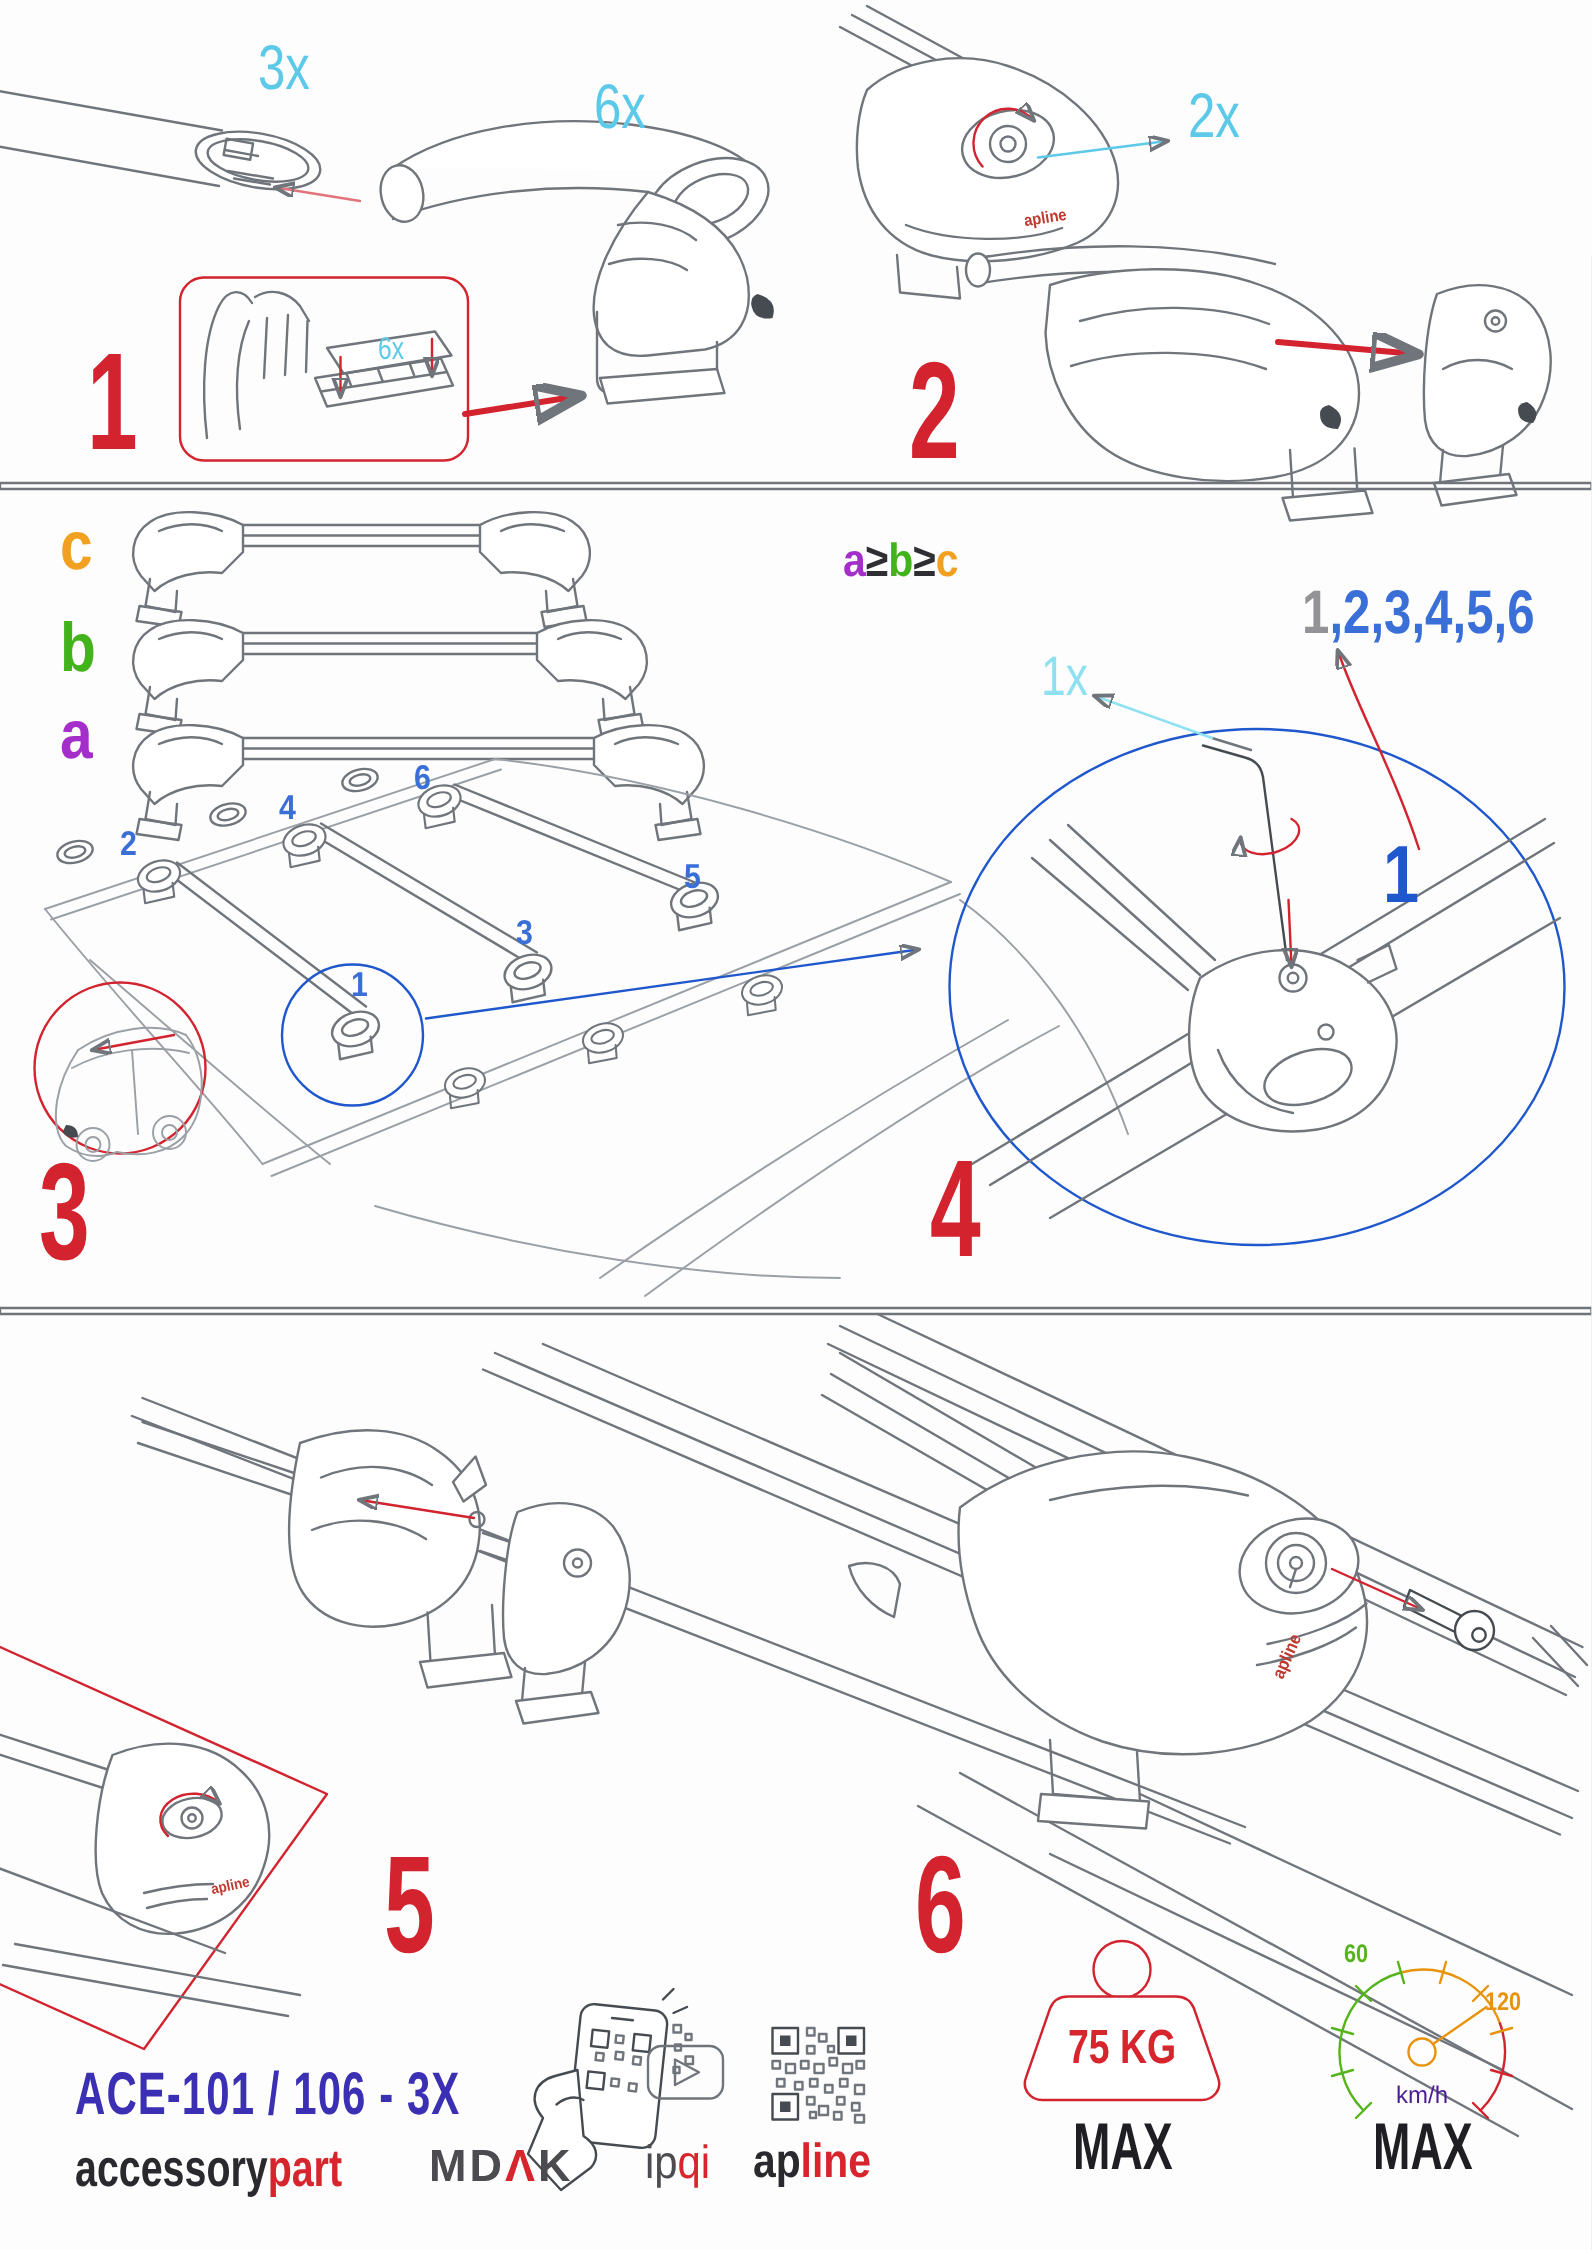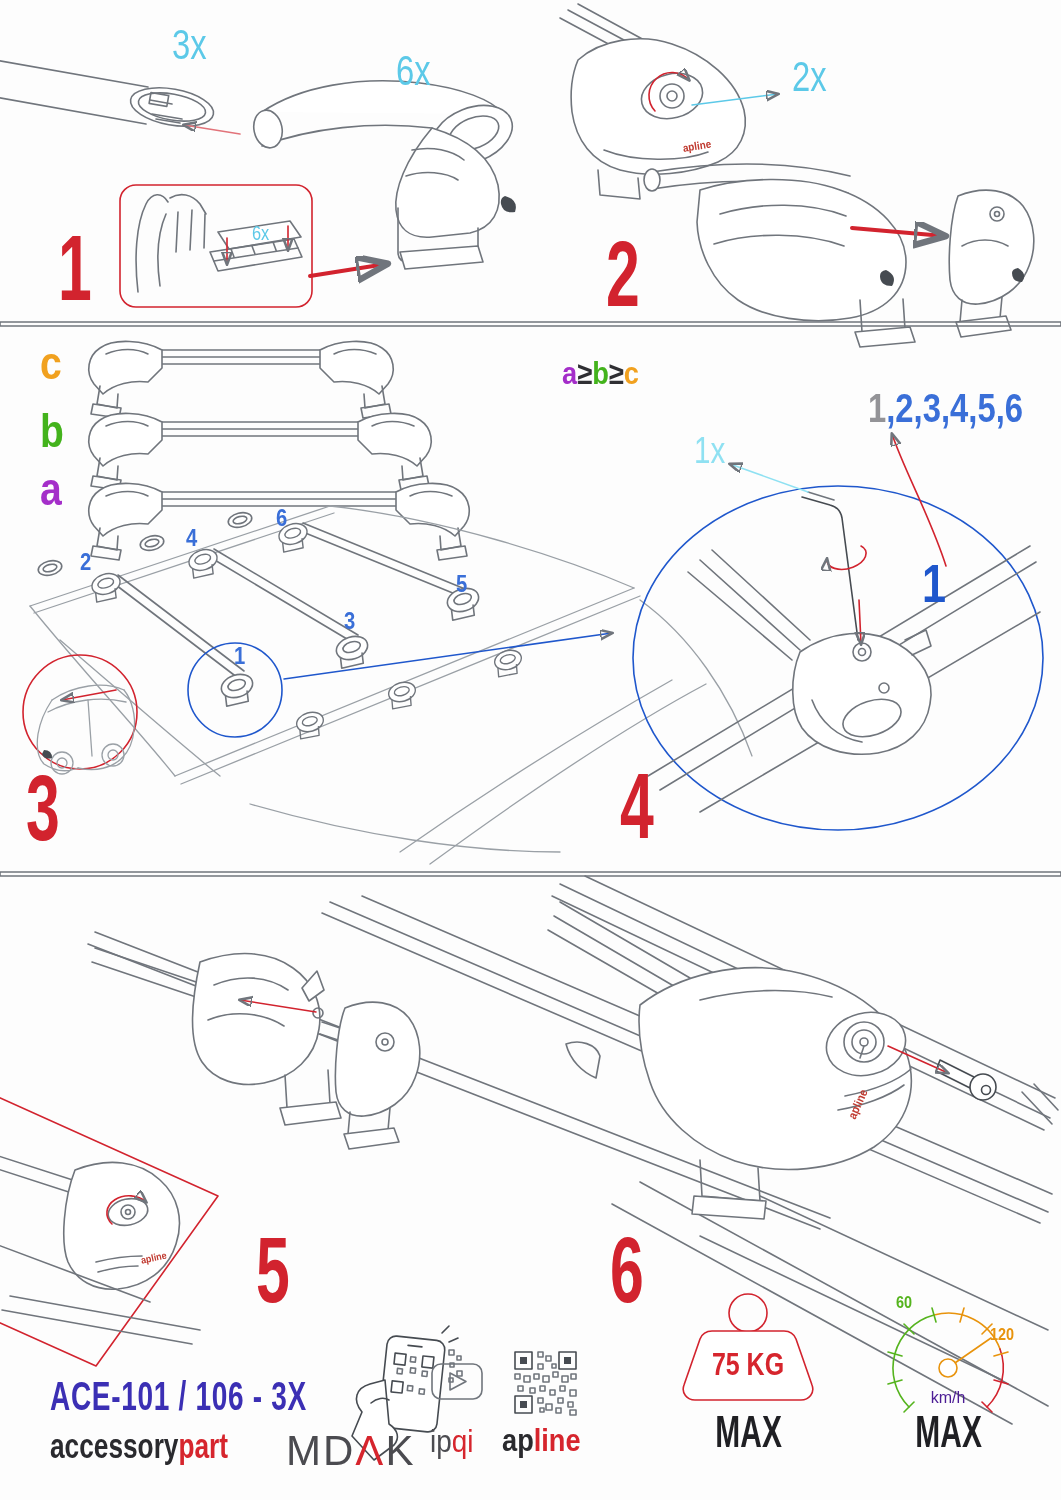--- a/index.html
+++ b/index.html
@@ -428,21 +428,21 @@
 <div class="t num" style="left:256px;top:1224px;">5</div>
 <div class="t" style="left:140px;top:1256px;font-size:10px;font-weight:700;color:#c0392f;transform:rotate(-12deg) scaleX(.9);">apline</div>
 
 <div class="t num" style="left:610px;top:1224px;">6</div>
 <div class="t" style="left:846px;top:1116px;font-size:12px;font-weight:700;color:#c0392f;transform:rotate(-66deg) scaleX(.9);">apline</div>
 
 <div class="t" style="left:50px;top:1376px;font-size:40px;font-weight:700;color:#3b2fb4;transform:scaleX(.7);letter-spacing:1px;">ACE-101 / 106 - 3X</div>
 <div class="t" style="left:50px;top:1428px;font-size:35px;font-weight:700;transform:scaleX(.75);">
   <span style="color:#2a2a2e;">accessory</span><span style="color:#d6252d;">part</span>
 </div>
-<div class="t" style="left:286px;top:1430px;font-size:42px;font-weight:400;letter-spacing:2px;">
+<div class="t" style="left:286px;top:1430px;font-size:30px;font-weight:700;letter-spacing:2px;">
   <span style="color:#4b4b50;">MD</span><span style="color:#d6252d;">Λ</span><span style="color:#4b4b50;">K</span>
 </div>
 <div class="t" style="left:430px;top:1426px;font-size:31px;font-weight:500;transform:scaleX(.9);">
   <span style="color:#4b4b50;">ip</span><span style="color:#d6252d;">qi</span>
 </div>
 <div class="t" style="left:502px;top:1424px;font-size:32px;font-weight:700;transform:scaleX(.85);">
   <span style="color:#2a2a2e;">ap</span><span style="color:#d6252d;">line</span>
 </div>
 
 <div class="t ctr" style="left:700px;top:1348px;width:96px;font-size:32px;font-weight:700;color:#d6252d;transform:scaleX(.78);">75 KG</div>

